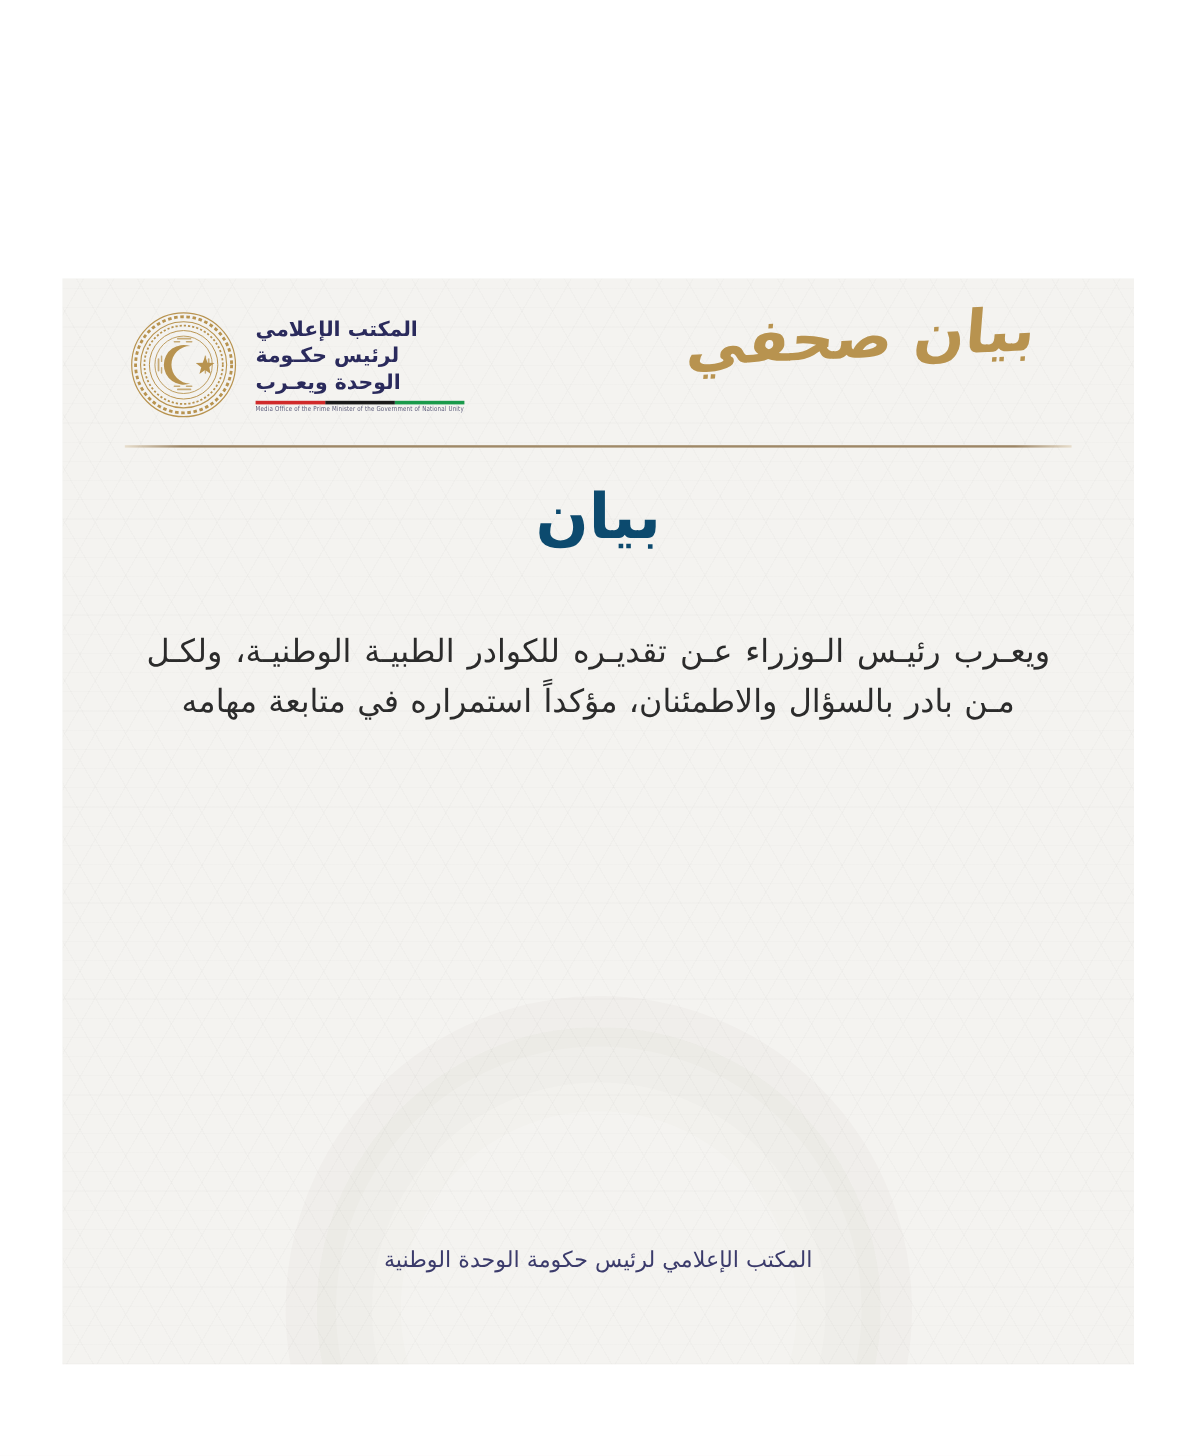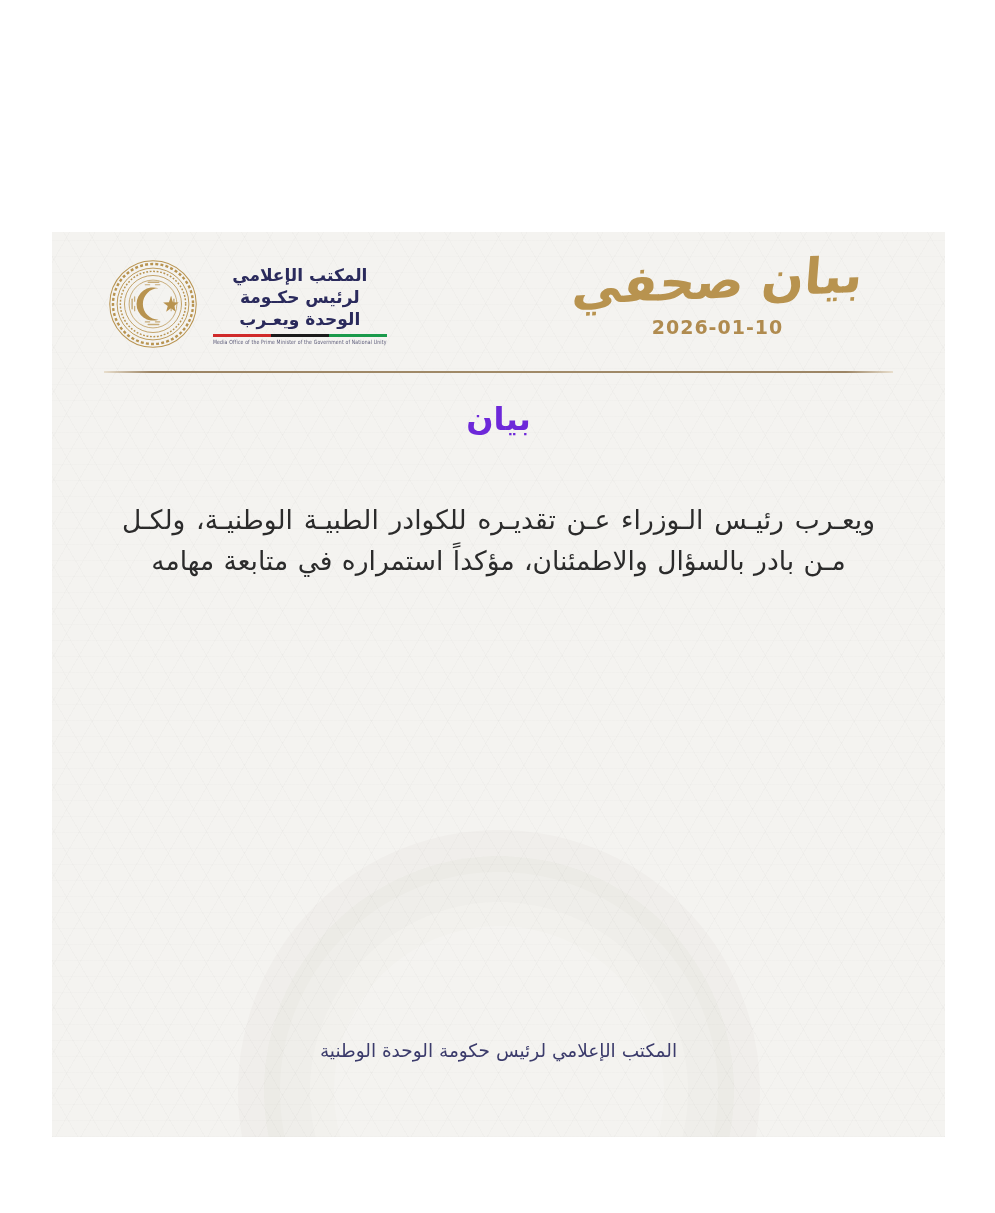--- a/index.html
+++ b/index.html
@@ -82,21 +82,21 @@
 
   
   .brand {
     display: flex;
     flex-direction: row-reverse;
     align-items: center;
     gap: 14px;
     margin-top: 6px;
   }
   .brand-text {
-    text-align: center;
+    text-align: left;
     direction: rtl;
   }
   .brand-line {
     font-size: 17px;
     font-weight: bold;
     color: #2a2a5c;
     line-height: 1.30;
     letter-spacing: 0.2px;
     white-space: nowrap;
   }
@@ -167,23 +167,23 @@
       #a08a68 50%,
       #9c8565 94%,
       rgba(196,160,100,0.25) 100%);
     z-index: 1;
   }
 
   
   .doc-title {
     margin: 48px 0 0 0;
     text-align: center;
-    font-size: 32px;
-    font-weight: bold;
-    color: #6d28d9;
+    font-size: 52px;
+    font-weight: bold;
+    color: #0c4a6e;
     direction: rtl;
     line-height: 1.2;
   }
 
   
   .body-copy {
     margin: 62px 70px 0 70px;
     direction: rtl;
   }
   .para {
@@ -268,21 +268,20 @@
             <i class="flag-black"></i>
             <i class="flag-red"></i>
           </div>
           <div class="brand-en">Media Office of the Prime Minister of the Government of National Unity</div>
         </div>
 
       </div>
 
       <div class="press-block">
         <span class="press-calligraphy">بيان صحفي</span>
-        <span class="press-date">2026-01-10</span>
       </div>
 
       <div class="divider"></div>
     </div>
 
     <h1 class="doc-title">بيان</h1>
 
     <div class="body-copy">
       <p class="para">ويعـرب رئيـس الـوزراء عـن تقديـره للكوادر الطبيـة الوطنيـة، ولكـل مـن بادر بالسؤال والاطمئنان، مؤكداً استمراره في متابعة مهامه</p>
     </div>

